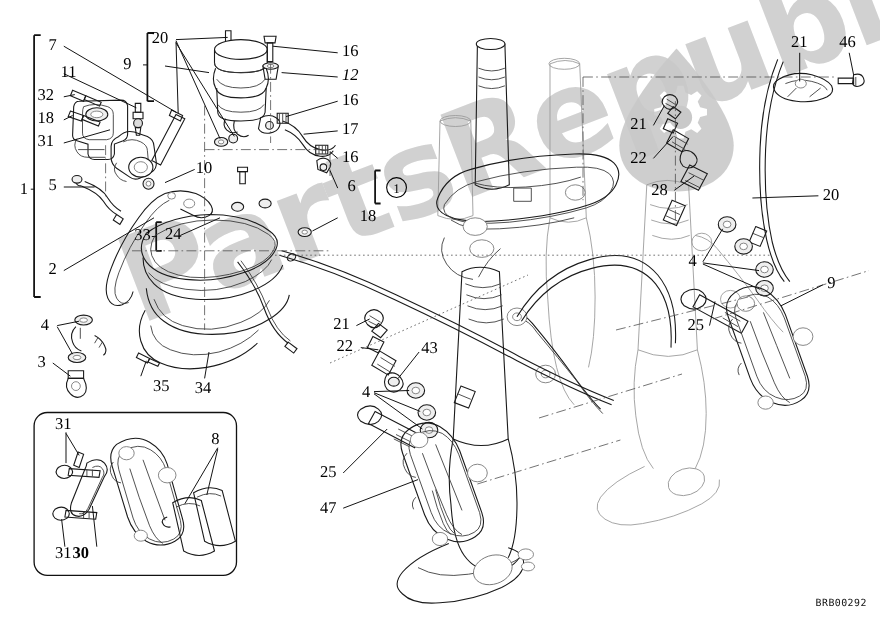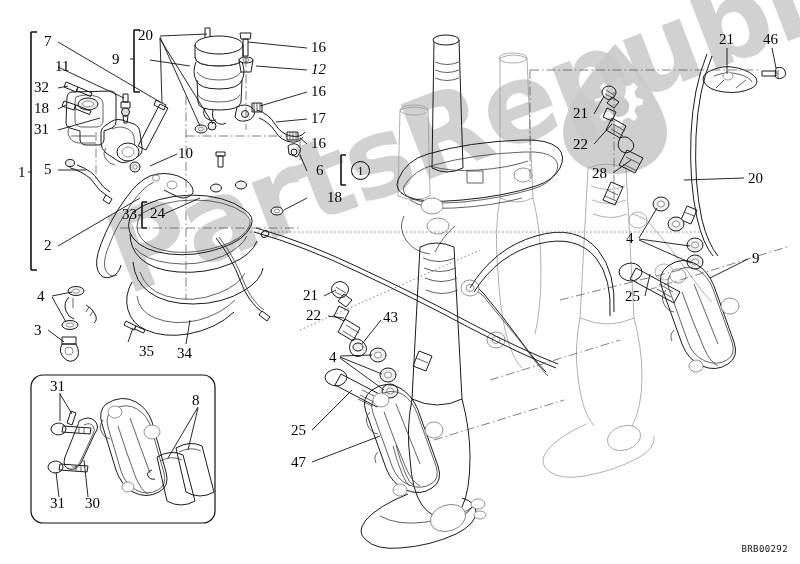--- a/index.html
+++ b/index.html
@@ -571,18 +571,18 @@
   <div class="callout" style="left:177px;top:346px;">34</div>
   <div class="callout" style="left:303px;top:288px;">21</div>
   <div class="callout" style="left:306px;top:308px;">22</div>
   <div class="callout" style="left:383px;top:310px;">43</div>
   <div class="callout" style="left:329px;top:350px;">4</div>
   <div class="callout" style="left:291px;top:423px;">25</div>
   <div class="callout" style="left:291px;top:455px;">47</div>
   <div class="callout" style="left:50px;top:379px;">31</div>
   <div class="callout" style="left:192px;top:393px;">8</div>
   <div class="callout" style="left:50px;top:496px;">31</div>
-  <div class="callout" style="left:85px;top:496px;">30</div>
+  <div class="callout" style="left:66px;top:496px;font-weight:bold;">30</div>
 
   <div class="circled" style="left:351px;top:161px;">1</div>
 
   <div class="partcode">BRB00292</div>
 </div>
 
 </body></html>

